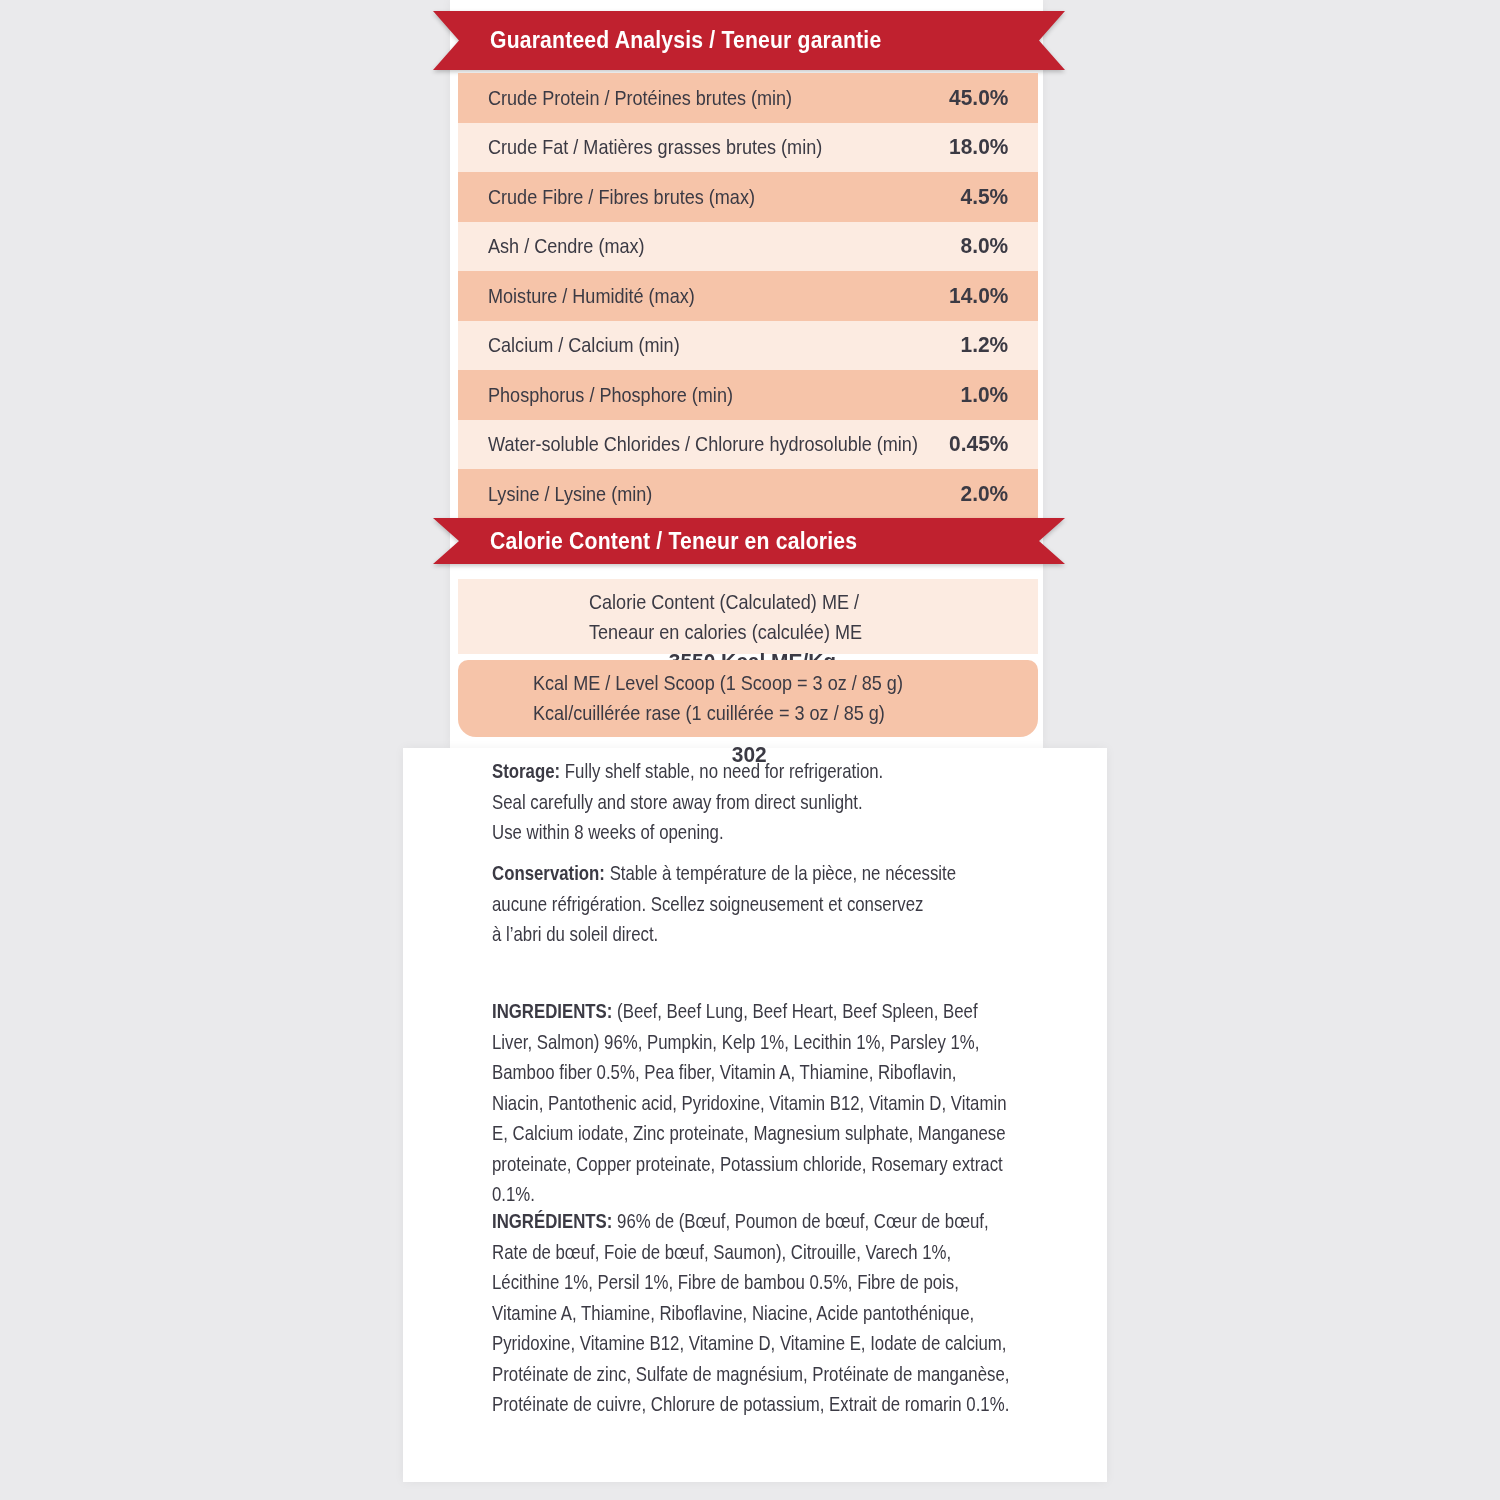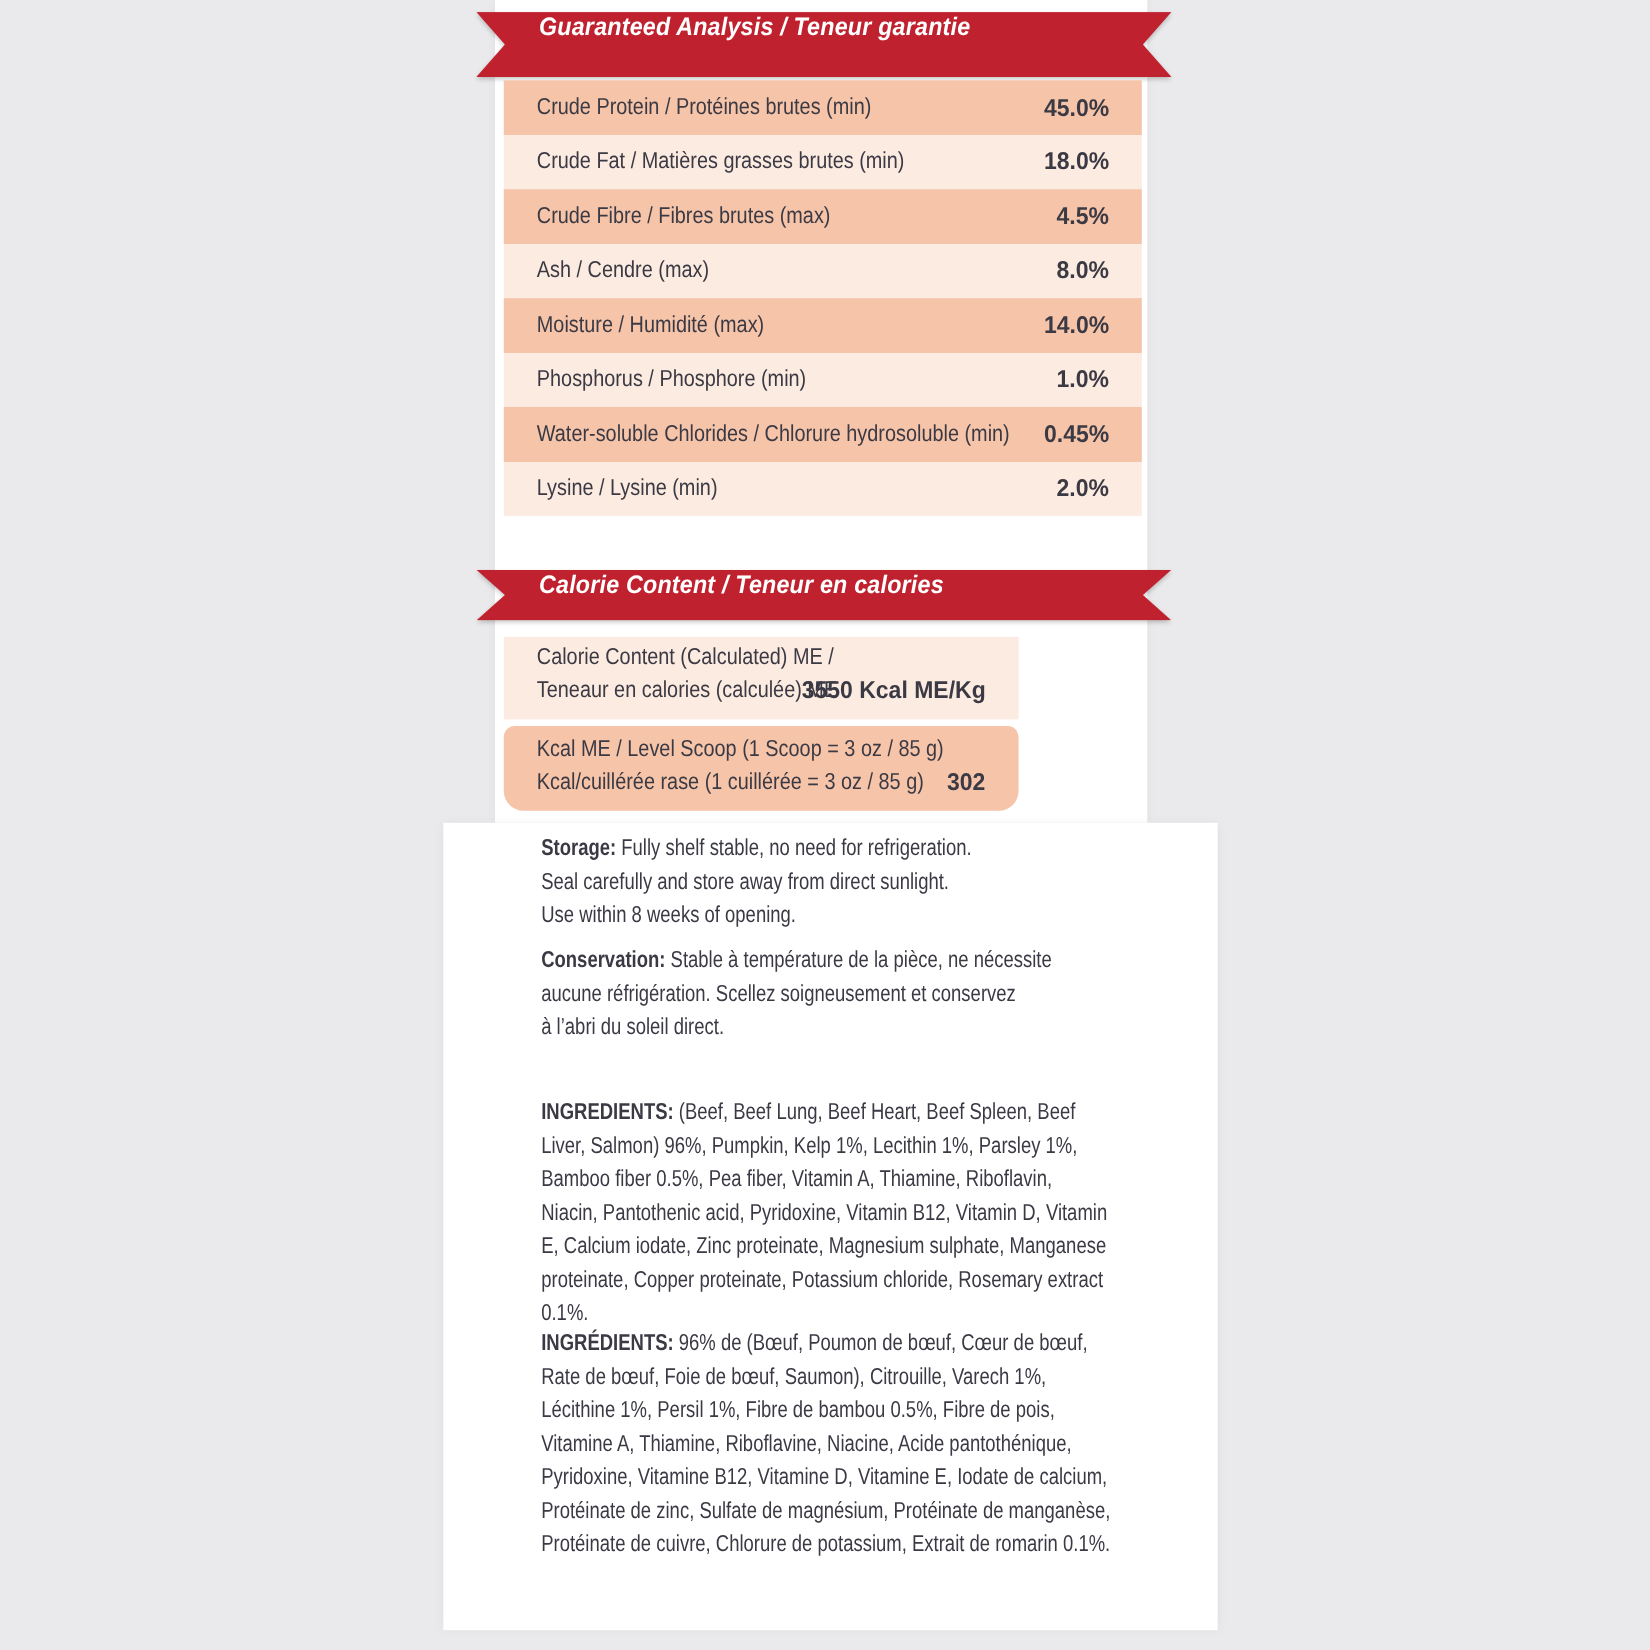--- a/index.html
+++ b/index.html
@@ -26,23 +26,22 @@
   .ribbon-wrap{
     position:absolute;left:433px;width:632px;height:59px;
     filter:drop-shadow(0 2px 2px rgba(0,0,0,0.22));
   }
   .ribbon-wrap.ga{top:11px;}
   .ribbon-wrap.cc{top:518px;height:46px;}
   .ribbon{
     width:100%;height:100%;
     background:var(--red);
     clip-path:polygon(0 0,100% 0,calc(100% - 26px) 50%,100% 100%,0 100%,26px 50%);
-    display:flex;
+    display:flex;align-items:center;
     padding-left:57px;
-    font-style:italic;
   }
   .ribbon-title{
     color:#fff;font-weight:700;font-size:23px;white-space:nowrap;
     display:inline-block;transform:scaleX(0.92);transform-origin:0 50%;
     letter-spacing:0.2px;
   }
 
   .ga-table{position:absolute;left:458px;top:73px;width:580px;}
   .row{
     height:49.5px;display:flex;align-items:center;justify-content:space-between;
@@ -53,23 +52,24 @@
   .row-label{
     font-size:21px;white-space:nowrap;flex:1;min-width:0;
     display:inline-block;transform:scaleX(0.86);transform-origin:0 50%;
   }
   .row-value{
     font-size:22px;font-weight:700;white-space:nowrap;
     display:inline-block;transform:scaleX(0.95);transform-origin:100% 50%;
   }
 
   .cal-row{
-    position:absolute;left:458px;width:468px;
-    display:flex;align-items:flex-end;justify-content:space-between;
+    position:absolute;left:458px;width:580px;
+    display:flex;align-items:center;justify-content:space-between;
     padding:8px 30px 11px 30px;
+    flex-direction:column;
   }
   .cal-row.me{top:579px;height:75px;background:var(--row-light);}
   .cal-row.scoop{top:660px;height:77px;background:var(--row-dark);border-radius:10px 10px 18px 18px;gap:12px;}
   .cal-lines{flex:1;min-width:0;}
   .cal-line{
     font-size:21px;line-height:30px;white-space:nowrap;
     transform:scaleX(0.86);transform-origin:0 50%;
   }
   .cal-value{
     font-size:22px;font-weight:700;white-space:nowrap;line-height:30px;
@@ -112,20 +112,24 @@
     <span class="row-label">Crude Fibre / Fibres brutes (max)</span>
     <span class="row-value">4.5%</span>
   </div>
   <div class="row">
     <span class="row-label">Ash / Cendre (max)</span>
     <span class="row-value">8.0%</span>
   </div>
   <div class="row">
     <span class="row-label">Moisture / Humidité (max)</span>
     <span class="row-value">14.0%</span>
+  </div>
+  <div class="row">
+    <span class="row-label">Calcium / Calcium  (min)</span>
+    <span class="row-value">1.2%</span>
   </div>
   <div class="row">
     <span class="row-label">Phosphorus / Phosphore (min)</span>
     <span class="row-value">1.0%</span>
   </div>
   <div class="row">
     <span class="row-label">Water-soluble Chlorides / Chlorure hydrosoluble (min)</span>
     <span class="row-value">0.45%</span>
   </div>
   <div class="row">

